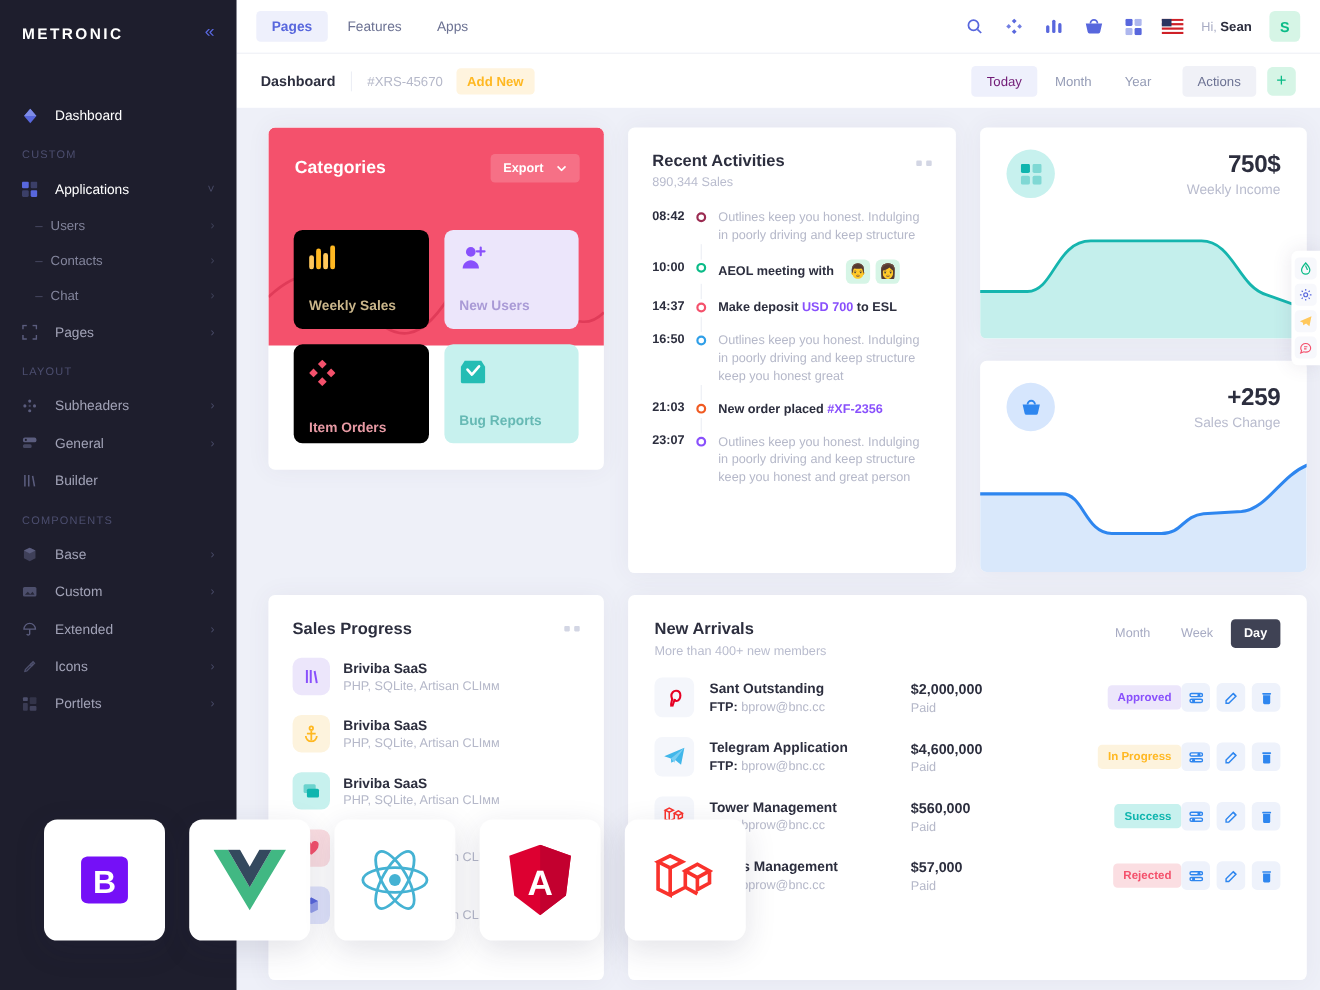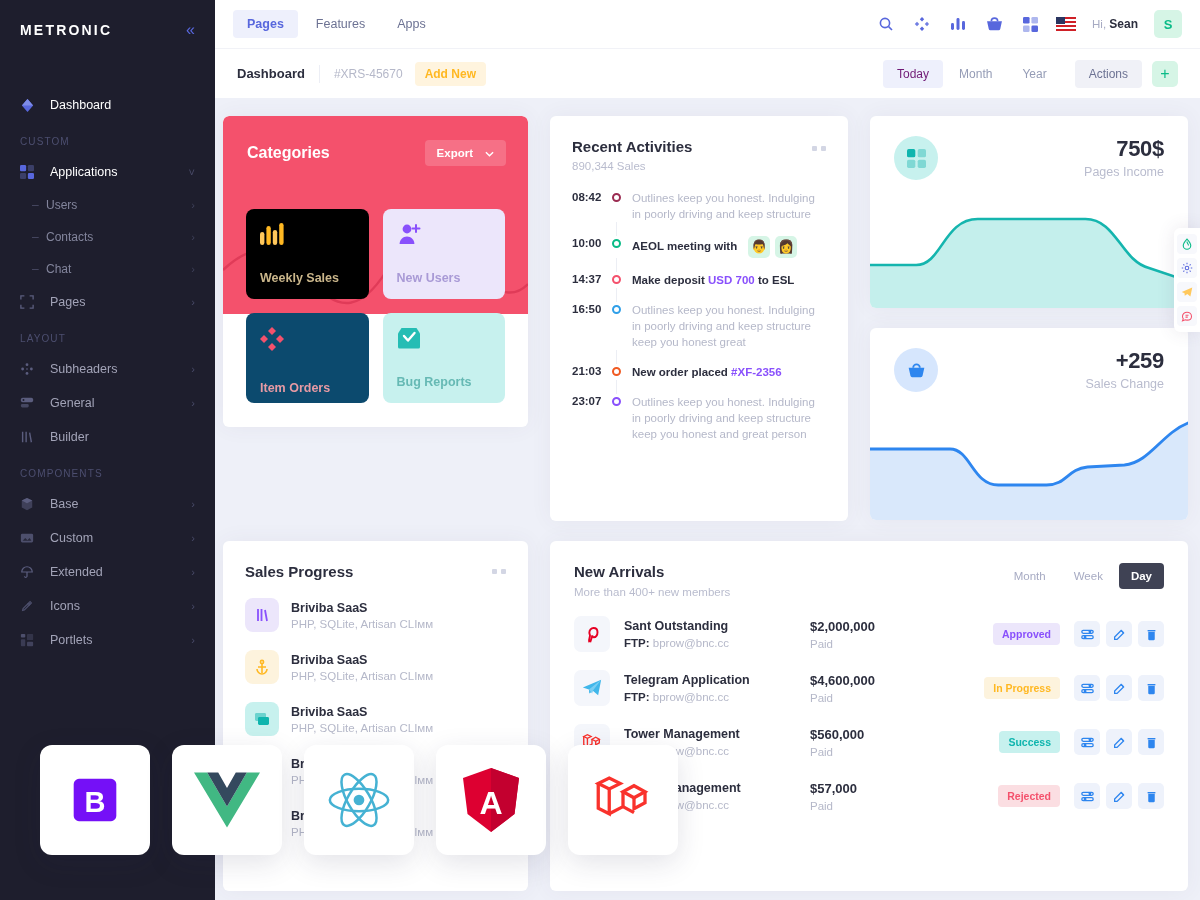--- a/index.html
+++ b/index.html
@@ -45,38 +45,38 @@
   .crumb-title { font-size:13px; font-weight:bold; color:#2c2e3e; }
   .crumb-sep { width:1px; height:18px; background:#eceef5; margin:0 14px; }
   .crumb-id { font-size:12px; color:#b5b8c9; }
   .pill-addnew { margin-left:12px; background:#fff4de; color:#ffb822; font-size:12px; font-weight:bold; padding:5px 10px; border-radius:4px; cursor:pointer; }
   .sub-right { margin-left:auto; display:flex; align-items:center; gap:2px; }
   .sbtn { font-size:12px; color:#959cb6; padding:7px 14px; border-radius:4px; cursor:pointer; }
   .sbtn.active { color:#701a75; background:#eef0fc; }
   .sbtn.grey { background:#f0f1f7; color:#6c7293; margin-left:12px; }
   .plusbtn { width:26px; height:26px; border-radius:5px; background:#d6f5e6; color:#0abb87; display:flex; align-items:center; justify-content:center; font-size:16px; margin-left:8px; cursor:pointer; }
 
-  .content { padding:18px 12px 0 8px; flex:1; overflow:hidden; }
+  .content { padding:18px 12px 0 29px; flex:1; overflow:hidden; }
   .row1 { display:flex; gap:22px; align-items:flex-start; }
   .card { background:#fff; border-radius:6px; box-shadow:0 0 22px 0 rgba(82,63,105,.06); }
 
   
   .col-cat { width:305px; flex:0 0 305px; }
   .cat-card { position:relative; overflow:hidden; }
   .cat-red { background:#f4516c; border-radius:6px 6px 0 0; height:198px; position:relative; overflow:hidden; }
   .cat-head { display:flex; align-items:center; padding:24px 22px 0 24px; }
   .cat-title { color:#fff; font-size:16px; font-weight:bold; }
   .cat-export { margin-left:auto; background:rgba(255,255,255,.18); color:#fff; font-size:11.5px; font-weight:bold; padding:7px 12px; border-radius:4px; display:flex; align-items:center; gap:12px; cursor:pointer; }
   .cat-wave { position:absolute; left:0; bottom:-10px; width:100%; }
   .cat-tiles { display:grid; grid-template-columns:1fr 1fr; gap:14px; padding:0 23px 24px 23px; margin-top:-105px; position:relative; z-index:2; }
   .tile { border-radius:8px; height:90px; padding:14px 14px; display:flex; flex-direction:column; justify-content:space-between; cursor:pointer; }
   .tile .tl { font-size:12.5px; font-weight:bold; }
   .tile-yellow { background:#000000; } .tile-yellow .tl { color:#c9b58a; }
   .tile-purple { background:#ece6fb; } .tile-purple .tl { color:#a99ad6; }
-  .tile-pink   { background:#0c4a6e;gap:26px; } .tile-pink .tl { color:#e79aa4; }
+  .tile-pink   { background:#000000;gap:26px; } .tile-pink .tl { color:#e79aa4; }
   .tile-teal   { background:#c7f1ee; } .tile-teal .tl { color:#66b9b4; }
 
   
   .col-act { width:298px; flex:0 0 298px; }
   .act-card { padding:22px 22px 26px 22px; height:405px; }
   .act-title { font-size:15px; font-weight:bold; }
   .act-sub { font-size:11.5px; color:#b9bcce; margin-top:5px; }
   .dots { position:absolute; right:22px; top:30px; display:flex; gap:4px; }
   .dots i { width:5px; height:5px; background:#d3d6e4; border-radius:1px; display:block; }
   .timeline { margin-top:18px; position:relative; }
@@ -509,21 +509,21 @@
               <span class="stat-ico" style="background:#c7f1ee">
                 <svg width="19" height="19" viewBox="0 0 16 16">
                     <rect x="0" y="0" width="7" height="7" rx="1.4" fill="#0fb5ae"></rect>
                     <rect x="9" y="0" width="7" height="7" rx="1.4" fill="#7fd8d4"></rect>
                     <rect x="0" y="9" width="7" height="7" rx="1.4" fill="#7fd8d4"></rect>
                     <rect x="9" y="9" width="7" height="7" rx="1.4" fill="#7fd8d4"></rect>
                   </svg>
               </span>
               <span class="stat-right">
                 <div class="stat-num">750$</div>
-                <div class="stat-lbl">Pages Income</div>
+                <div class="stat-lbl">Weekly Income</div>
               </span>
             </div>
             <svg class="stat-chart" viewBox="0 0 310 115" preserveAspectRatio="none">
               <path d="M0,72 L45,72 C70,72 72,26 105,26 L210,26 C240,26 245,68 272,75 L310,88 L310,115 L0,115 Z" fill="#c4efec"></path>
               <path d="M0,72 L45,72 C70,72 72,26 105,26 L210,26 C240,26 245,68 272,75 L310,88" fill="none" stroke="#15b5ae" stroke-width="2.6" stroke-linecap="round"></path>
             </svg>
           </div>
 
           <div class="card stat-card">
             <div class="stat-head">

